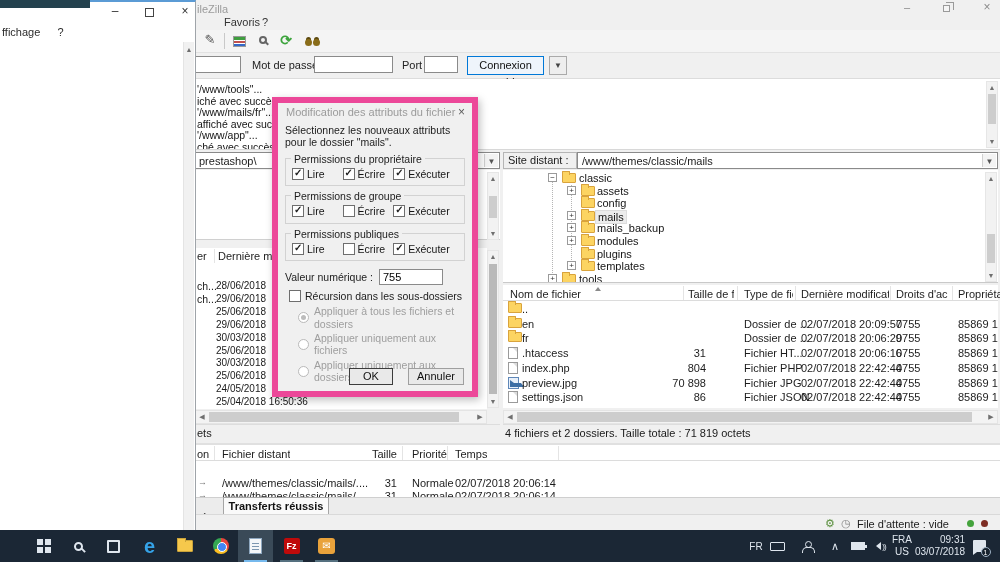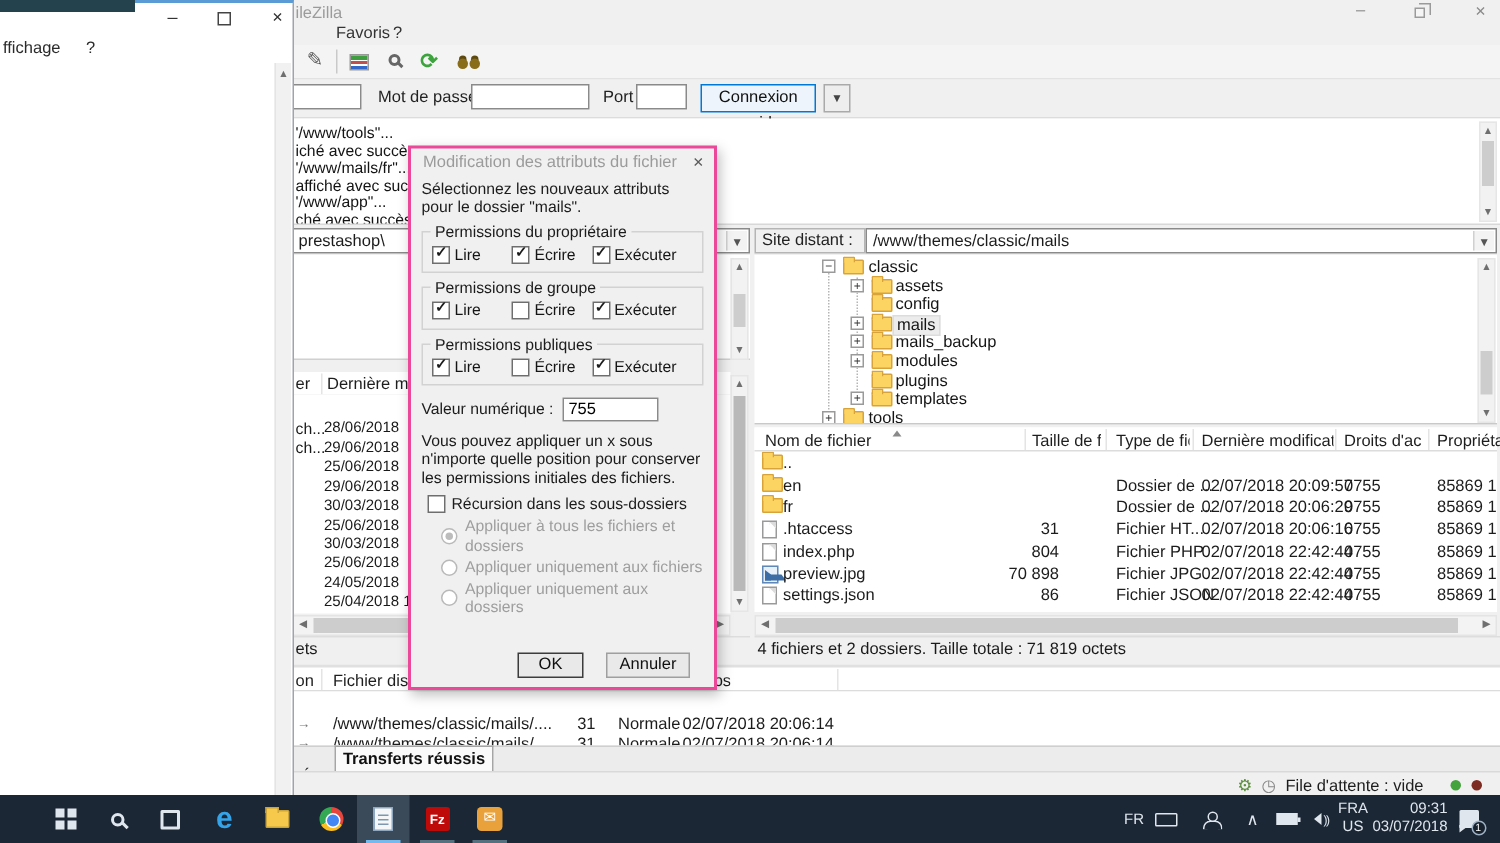--- a/index.html
+++ b/index.html
@@ -87,21 +87,21 @@
   .qfile{position:absolute;left:27px;top:0}
   .qsize{position:absolute;left:160px;top:0;width:42px;text-align:right}
   .qprio{position:absolute;left:217px;top:0}
   .qtime{position:absolute;left:260px;top:0}
   #tabsbar{position:absolute;left:195px;top:497px;width:805px;height:17px;background:#ececec;border-top:1px solid #cfcfcf}
   #tab-partial{position:absolute;left:0px;top:13px;width:40px;height:14px;border-right:1px solid #c5c5c5;color:#222;padding-left:6px;line-height:13px}
   #tab-active{position:absolute;left:28px;top:-1px;width:106px;height:17px;background:#fafafa;border:1px solid #a5a5a5;border-bottom:none;font-weight:bold;text-align:center;line-height:16px;color:#111}
   #statusbar{position:absolute;left:195px;top:514px;width:805px;height:16px;background:#f0f0f0;border-top:1px solid #d9d9d9}
   .dot{position:absolute;top:5px;width:7px;height:7px;border-radius:50%}
   
-  #dlg{position:absolute;left:272px;top:97px;width:206px;height:363px;background:#f0f0f0;border:2px solid #ec4899;box-shadow:2px 3px 8px rgba(0,0,0,.25);z-index:3}
+  #dlg{position:absolute;left:272px;top:97px;width:206px;height:300px;background:#f0f0f0;border:6px solid #ec4899;box-shadow:2px 3px 8px rgba(0,0,0,.25);z-index:3}
   #dlg-title{height:19px;padding:3px 0 0 8px;color:#9b9b9b;font-size:11px;position:relative}
   #dlg-close{position:absolute;right:7px;top:2px;color:#5c5c5c;font-size:12px}
   #dlg-body{padding:2px 7px 0 7px;font-size:10.5px;line-height:1.18}
   .grp{position:relative;border:1px solid #d2d2d2;margin-top:9px;padding:9px 20px 5px 6px}
   .grp-label{position:absolute;top:-6px;left:5px;background:#f0f0f0;padding:0 3px;font-size:10.5px;color:#1c1c1c}
   .checks{display:flex}
   .chk{display:flex;align-items:center;width:33.3%}
   .chk span{margin-left:3px;font-size:10.5px;color:#151515}
   .numrow{display:flex;align-items:center;margin-top:8px}
   .numrow input{width:64px;height:16px;margin-left:6px}
@@ -495,21 +495,20 @@
               <div class="cb on"></div>
               <span>Exécuter</span>
             </div>
           </div>
         </div>
       </div>
     <div class="numrow">
       <span>Valeur numérique :</span>
       <input class="tb" value="755" style="">
     </div>
-    <div id="dlg-note">Vous pouvez appliquer un x sous n'importe quelle position pour conserver les permissions initiales des fichiers.</div>
     <div class="recrow">
       <span class="cb"></span>
       <span>Récursion dans les sous-dossiers</span>
     </div>
     <div class="radios" id="dlg-radios">
         <div class="radrow">
           <div class="rd on"></div>
           <span>Appliquer à tous les fichiers et dossiers</span>
         </div>
         <div class="radrow">

